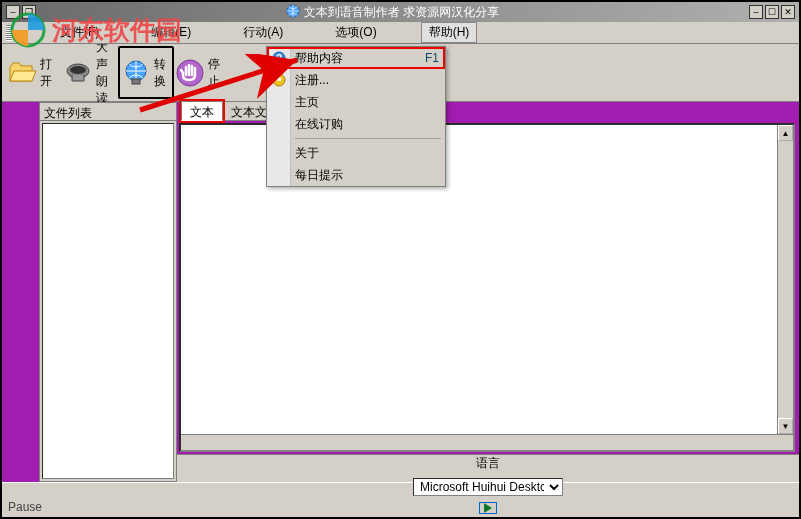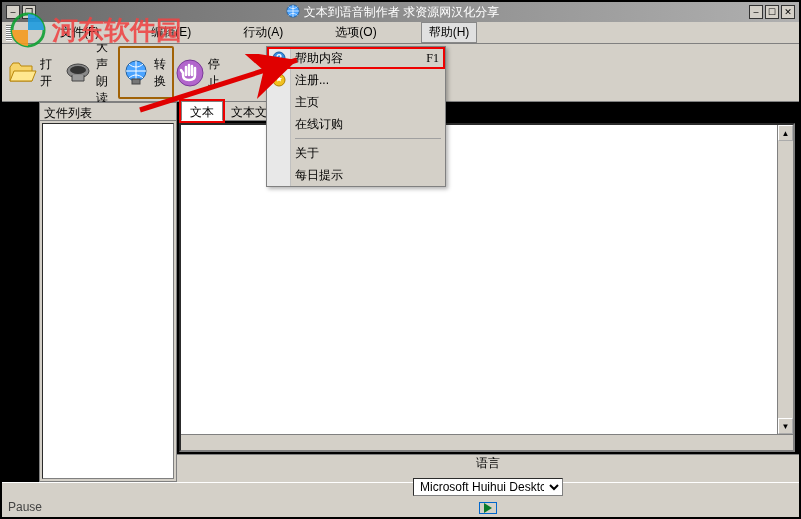--- a/index.html
+++ b/index.html
@@ -9,23 +9,23 @@
 .titlebar .sys-icon { width: 14px; height: 14px; border: 1px solid #333; background: #d4d0c8; font-size: 9px; display: flex; align-items: center; justify-content: center; color: #000; cursor: pointer; }
 .titlebar .title-center { flex: 1; text-align: center; font-size: 12px; display: flex; align-items: center; justify-content: center; gap: 4px; }
 .titlebar .globe-icon svg { width: 14px; height: 14px; }
 .titlebar .sys-icons-right { display: flex; gap: 2px; }
 .menubar { height: 22px; background: #d4d0c8; border-bottom: 1px solid #808080; display: flex; align-items: center; padding: 0 4px; position: relative; }
 .menubar .drag-handle { width: 6px; height: 16px; margin-right: 4px; background: repeating-linear-gradient(to bottom, #808080 0 1px, #fff 1px 2px); }
 .menu-item { padding: 2px 8px; cursor: pointer; margin-left: 36px; }
 .menu-item.active { background: #e0e0e0; border: 1px solid #888; padding: 1px 7px; }
 .toolbar { height: 58px; background: #d4d0c8; border-bottom: 1px solid #808080; display: flex; padding: 2px 4px; }
 .tb-btn { width: 56px; display: flex; align-items: center; justify-content: center; font-size: 12px; cursor: pointer; gap: 2px; }
-.tb-btn.highlighted { border: 2px solid #a16207; border-radius: 2px; }
+.tb-btn.highlighted { border: 2px solid #000000; border-radius: 2px; }
 .tb-icon { width: 32px; height: 32px; display: flex; align-items: center; justify-content: center; }
-.client { display: flex; height: 380px; background: #000000; padding-left: 37px; }
+.client { display: flex; height: 380px; background: #a21caf; padding-left: 37px; }
 .sidebar { width: 138px; border: 1px solid #808080; background: #d4d0c8; display: flex; flex-direction: column; }
 .sidebar-header { height: 18px; padding: 2px 4px; font-size: 12px; border-bottom: 1px solid #808080; }
 .sidebar-body { flex: 1; background: #fff; border: 1px inset #808080; margin: 2px; }
 .main { flex: 1; display: flex; flex-direction: column; position: relative; }
 .tabs { height: 20px; display: flex; padding-left: 4px; margin-top: -1px; }
 .tab { padding: 2px 8px; border: 1px solid #808080; background: #d4d0c8; font-size: 12px; cursor: pointer; margin-right: -1px; }
 .tab.active { background: #fff; border-bottom: 1px solid #fff; z-index: 2; position: relative; }
 .tab.highlighted { outline: 2px solid #e00; z-index: 3; }
 .editor { flex: 1; margin: 2px 4px 2px 2px; background: #fff; border: 2px inset #808080; position: relative; }
 .editor .scrollbar-v { position: absolute; right: 0; top: 0; bottom: 16px; width: 16px; background: #d4d0c8; border-left: 1px solid #808080; }
@@ -34,21 +34,21 @@
 .editor .scrollbar-h { position: absolute; left: 0; right: 0; bottom: 0; height: 16px; background: #d4d0c8; border-top: 1px solid #808080; }
 .bottom-bar { height: 28px; background: #d4d0c8; border-top: 1px solid #808080; display: flex; align-items: center; padding: 0 8px; gap: 6px; flex-direction: column; }
 .lang-select { border: 1px inset #808080; background: #fff; font-size: 12px; height: 20px; width: 150px; padding: 0 2px; }
 .play-btn { width: 18px; height: 18px; border: 1px solid #666; background: #d4d0c8; display: flex; align-items: center; justify-content: center; cursor: pointer; }
 .play-btn.active { border: 1px solid #06c; }
 .statusbar { height: 32px; background: #d4d0c8; border-top: 1px solid #fff; padding: 17px 6px; font-size: 12px; color: #444; }
 .dropdown-menu { position: absolute; top: 44px; left: 264px; width: 180px; background: #d4d0c8; border: 1px solid #808080; box-shadow: 2px 2px 4px rgba(0,0,0,0.3); z-index: 100; padding: 0; }
 .dropdown-menu .icon-col { position: absolute; left: 0; top: 0; bottom: 0; width: 24px; background: #e8e8e8; border-right: 1px solid #c0c0c0; }
 .menu-row { display: flex; align-items: center; height: 22px; padding: 0 6px 0 28px; position: relative; cursor: pointer; font-size: 12px; }
 .menu-row .mi-icon { position: absolute; left: 4px; width: 16px; height: 16px; display: flex; align-items: center; justify-content: center; }
-.menu-row .shortcut { margin-left: auto; color: #000000; font-family: Liberation Serif, serif; }
+.menu-row .shortcut { margin-left: auto; color: #0c4a6e; }
 .menu-row.highlighted { outline: 2px solid #e00; outline-offset: -2px; }
 .menu-sep { height: 1px; background: #a0a0a0; margin: 3px 4px 3px 28px; }
 .watermark { position: absolute; top: 8px; left: 6px; z-index: 200; pointer-events: none; opacity: 0.88; }
 .watermark .wm-top { font-size: 26px; font-weight: bold; color: #ef4444; display: flex; align-items: center; gap: 4px; }
 .watermark .wm-url { font-size: 18px; font-weight: bold; color: #018a01; margin-top: -2px; letter-spacing: 0.5px; }
 .arrow { position: absolute; top: 52px; left: 130px; z-index: 150; pointer-events: none; }
 </style>
 </head>
 <body>
 

